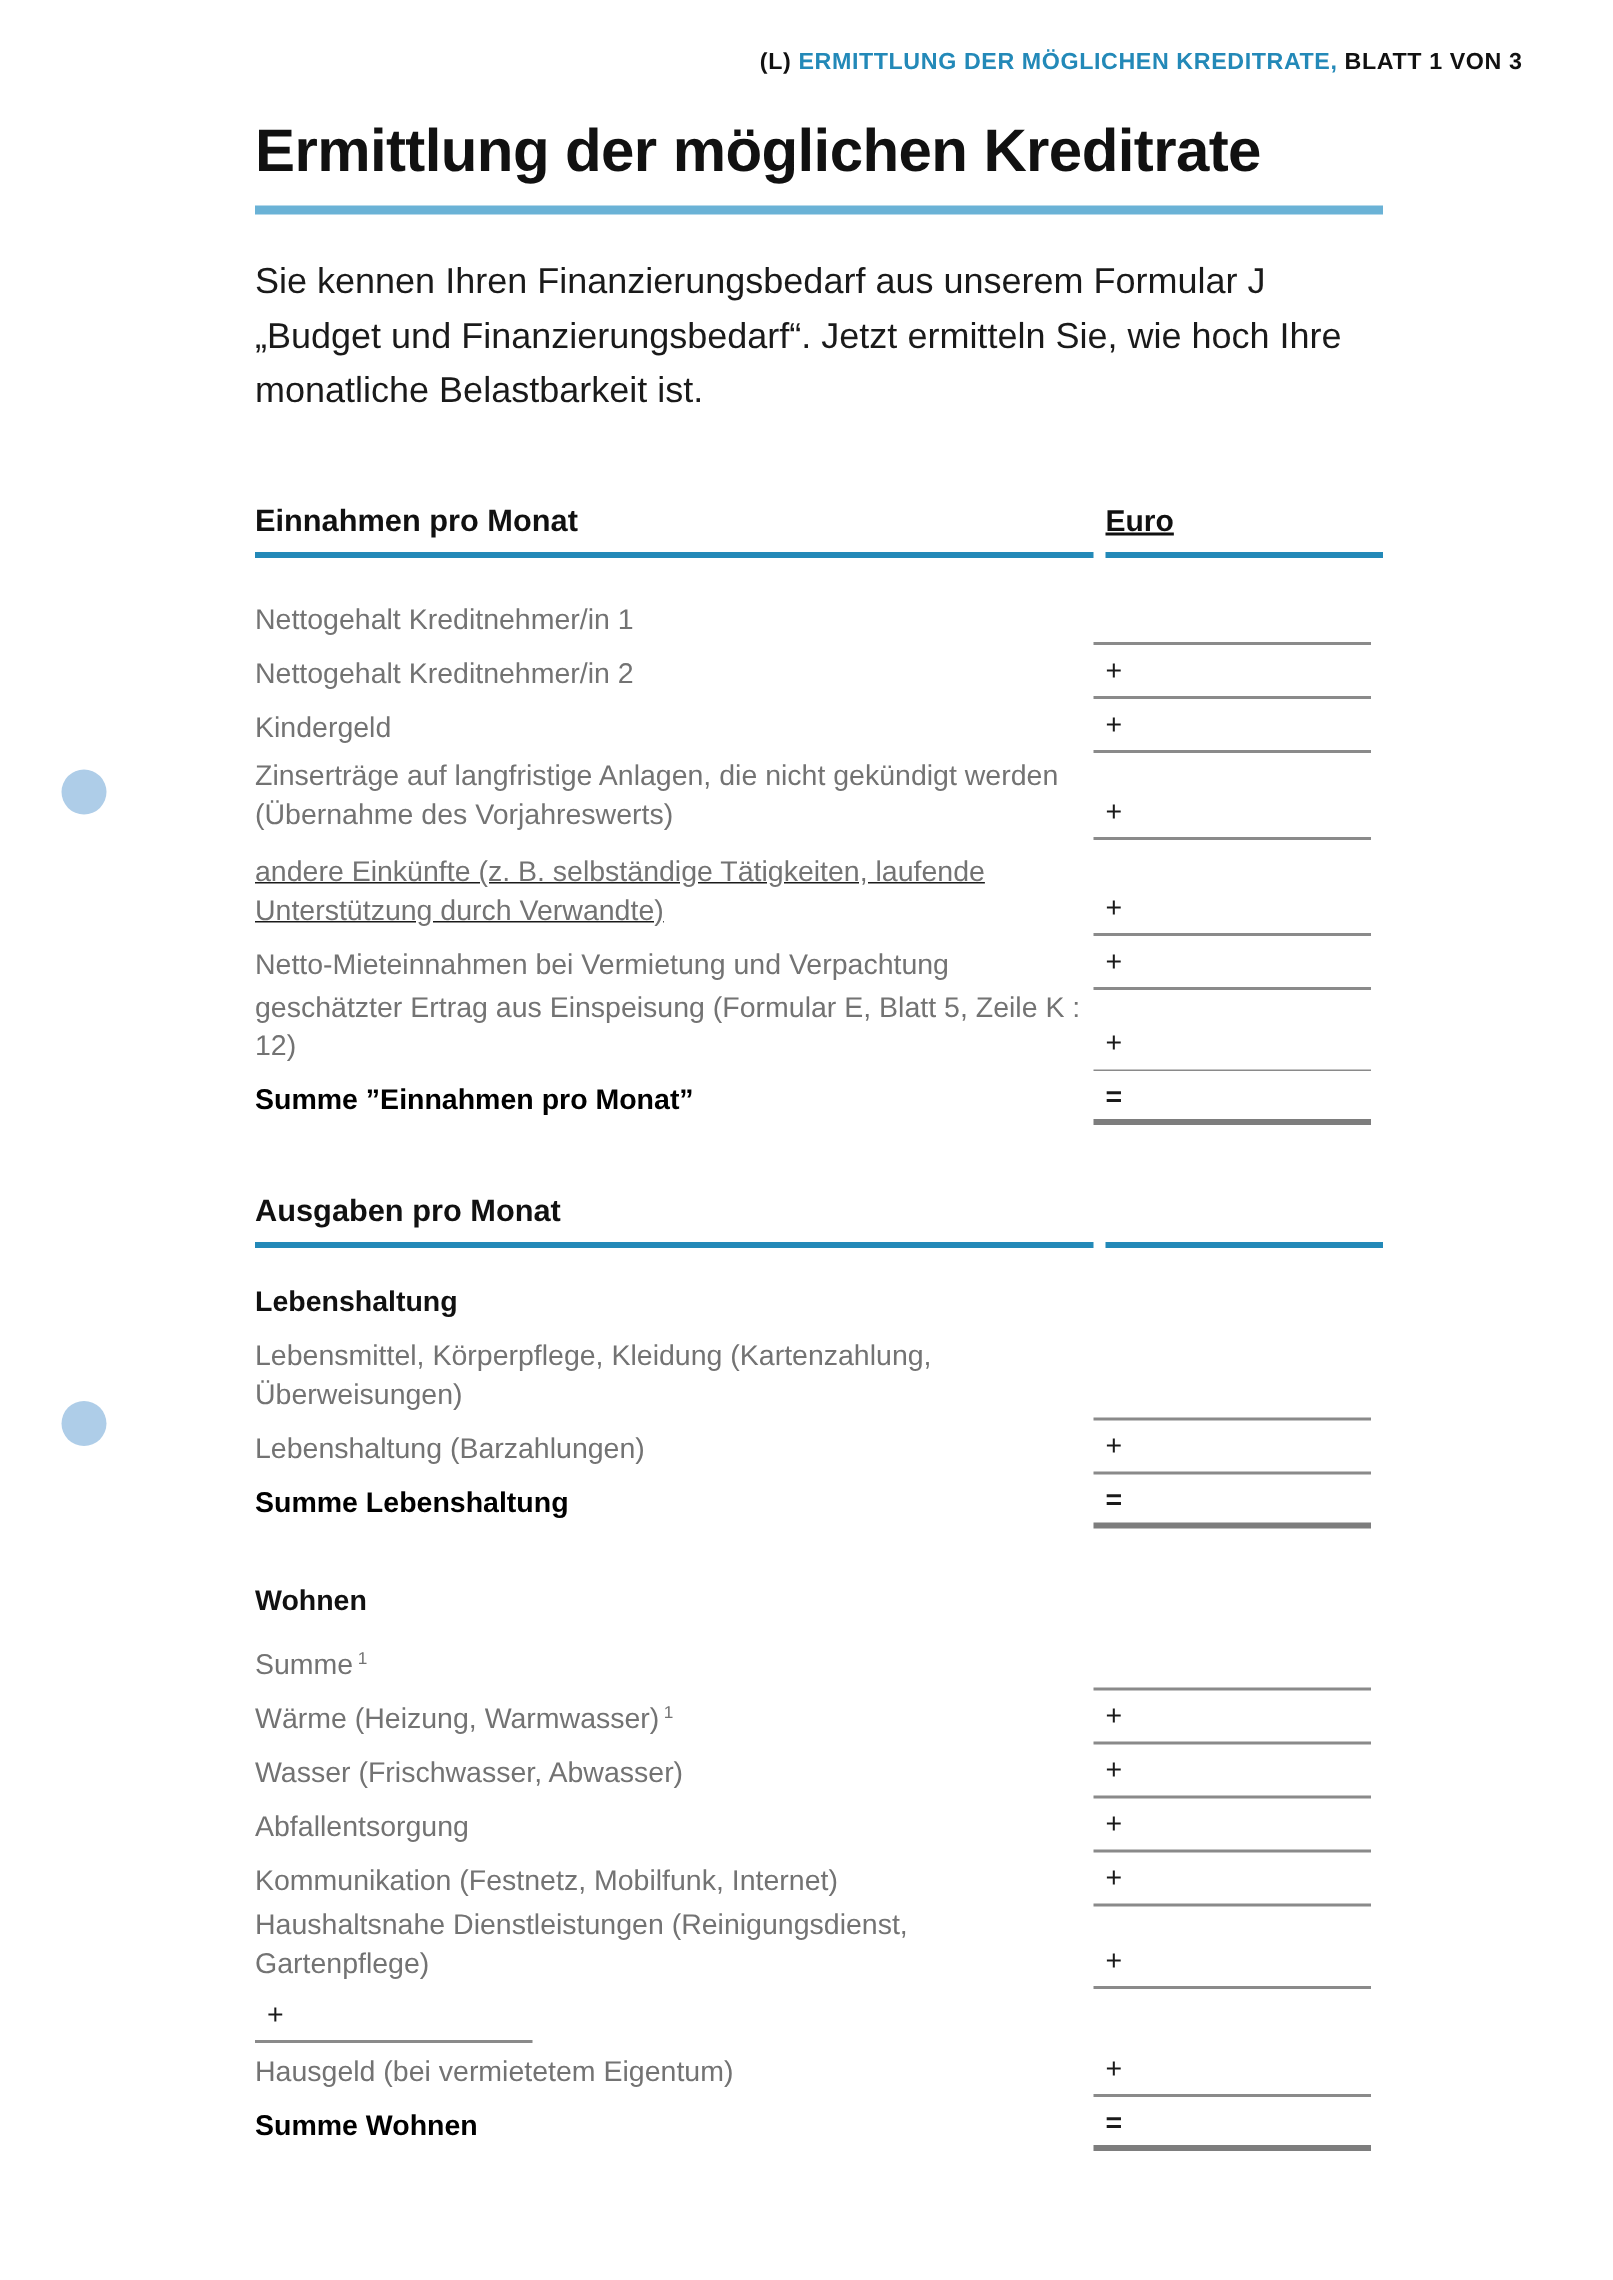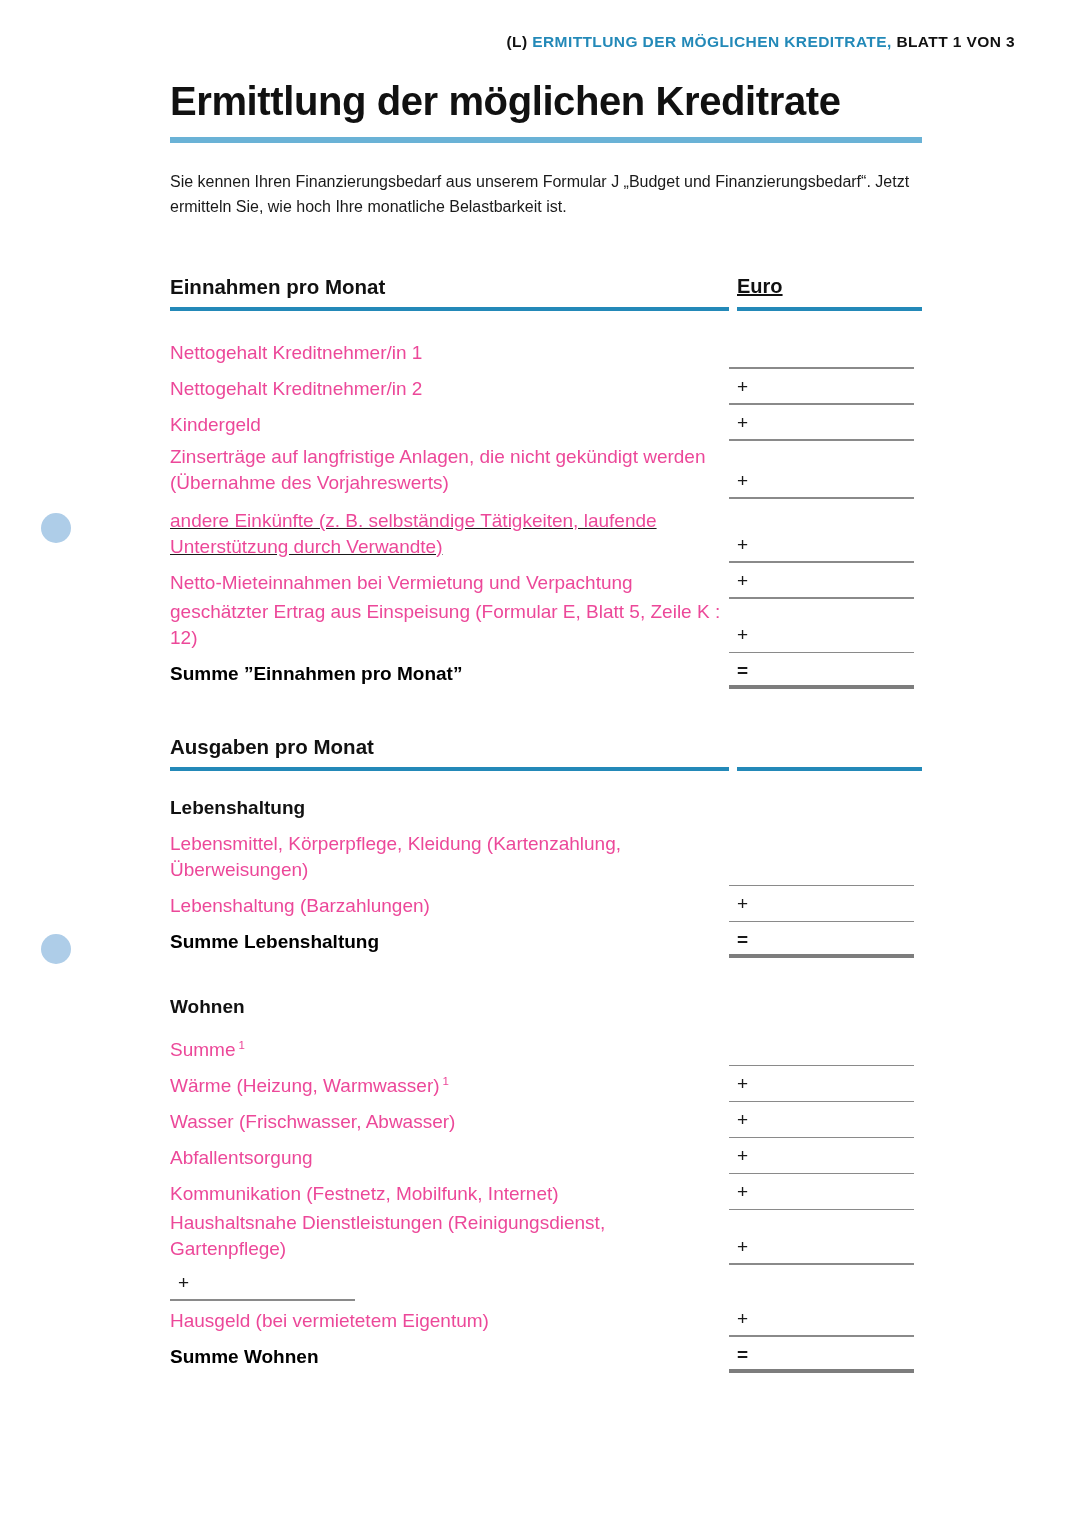--- a/index.html
+++ b/index.html
@@ -63,32 +63,32 @@
   .title-rule {
     margin-top: 14px;
     height: 6px;
     background: #6ab2d6;
     width: 752px;
   }
 
   .intro {
     margin: 0;
     padding-top: 27px;
-    font-size: 16px;
+    font-size: 24px;
     line-height: 1.52;
     color: #1a1a1a;
     max-width: 748px;
   }
 
   
   .section { margin-top: 0; }
 
   .section-head {
     display: flex;
-    align-items: flex-start;
+    align-items: flex-end;
   }
   .section-head .sh-label {
     width: 559px;
     font-size: 20.5px;
     font-weight: bold;
     color: #111111;
   }
   .section-head .sh-euro {
     width: 193px;
     font-size: 20px;
@@ -128,21 +128,21 @@
 
   .row {
     display: flex;
     align-items: flex-end;
     min-height: 36px;
   }
   .row .r-label {
     width: 559px;
     font-size: 19px;
     line-height: 1.36;
-    color: #ec4899;
+    color: #737373;
     padding-bottom: 3px;
     box-sizing: border-box;
     padding-right: 6px;
   }
   .row .r-label sup {
     font-size: 11.5px;
     vertical-align: super;
     line-height: 0;
     padding-left: 3px;
   }

